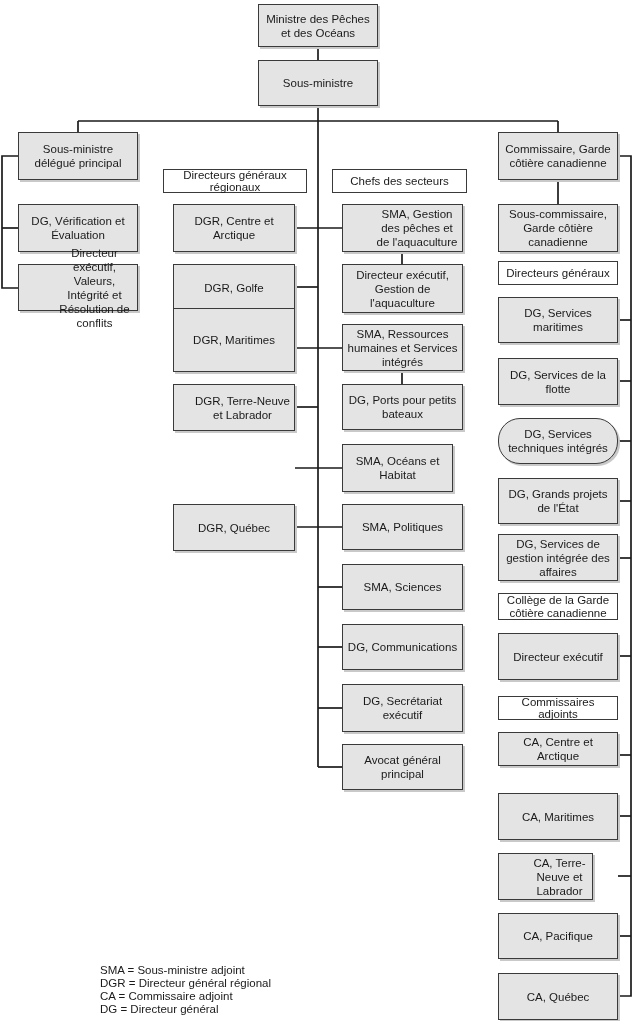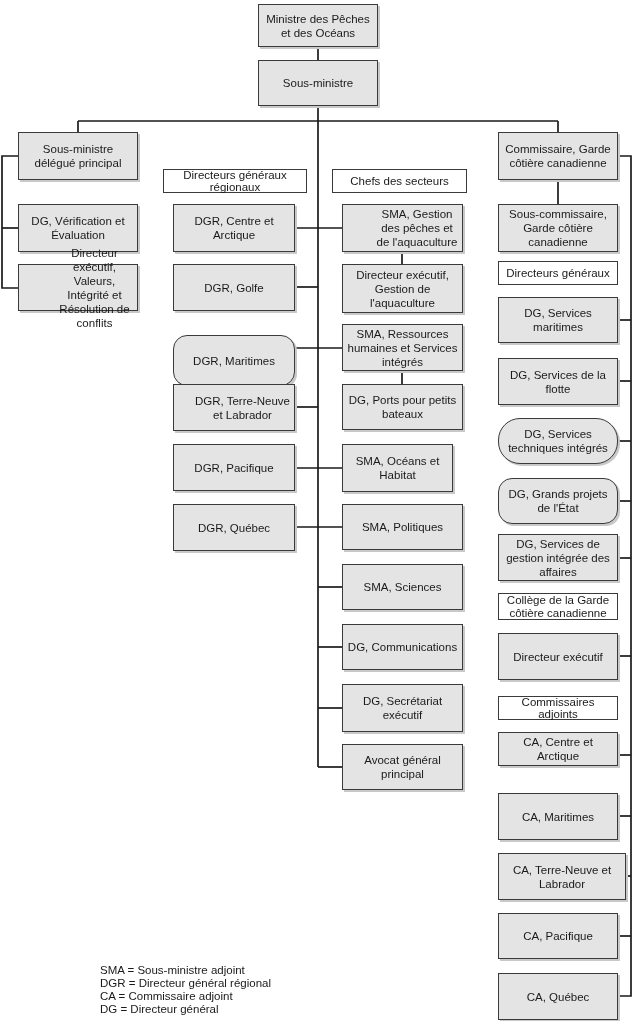--- a/index.html
+++ b/index.html
@@ -112,29 +112,26 @@
     </div>
     <div class="node header" style="left: 163px; top: 169px; width: 144px; height: 24px;">
       <span>Directeurs généraux régionaux</span>
     </div>
     <div class="node" style="left: 173px; top: 204px; width: 122px; height: 48px;">
       <span>DGR, Centre et Arctique</span>
     </div>
     <div class="node" style="left: 173px; top: 264px; width: 122px; height: 47px;">
       <span>DGR, Golfe</span>
     </div>
-    <div class="node" style="left: 173px; top: 335px; width: 122px; height: 51px; border-radius: 14px;">
+    <div class="node" style="left: 173px; top: 308px; width: 122px; height: 64px;">
       <span>DGR, Maritimes</span>
     </div>
     <div class="node" style="left: 173px; top: 384px; width: 122px; height: 47px; padding-left: 20px;">
       <span>DGR, Terre-Neuve et Labrador</span>
     </div>
-    <div class="node" style="left: 173px; top: 444px; width: 122px; height: 47px;">
-      <span>DGR, Pacifique</span>
-    </div>
     <div class="node" style="left: 173px; top: 504px; width: 122px; height: 47px;">
       <span>DGR, Québec</span>
     </div>
     <div class="node header" style="left: 332px; top: 169px; width: 135px; height: 24px;">
       <span>Chefs des secteurs</span>
     </div>
     <div class="node" style="left: 342px; top: 204px; width: 121px; height: 48px; padding-left: 32px;">
       <span>SMA, Gestion des pêches et de l'aquaculture</span>
     </div>
     <div class="node" style="left: 342px; top: 264px; width: 121px; height: 49px;">
@@ -175,42 +172,42 @@
     </div>
     <div class="node" style="left: 498px; top: 297px; width: 120px; height: 46px;">
       <span>DG, Services maritimes</span>
     </div>
     <div class="node" style="left: 498px; top: 358px; width: 120px; height: 47px;">
       <span>DG, Services de la flotte</span>
     </div>
     <div class="node" style="left: 498px; top: 418px; width: 120px; height: 46px; border-radius: 22px;">
       <span>DG, Services techniques intégrés</span>
     </div>
-    <div class="node" style="left: 498px; top: 478px; width: 120px; height: 46px; border-radius: 14px;">
+    <div class="node" style="left: 498px; top: 478px; width: 120px; height: 46px;">
       <span>DG, Grands projets de l'État</span>
     </div>
     <div class="node" style="left: 498px; top: 534px; width: 120px; height: 47px;">
       <span>DG, Services de gestion intégrée des affaires</span>
     </div>
     <div class="node header" style="left: 498px; top: 593px; width: 120px; height: 27px;">
       <span>Collège de la Garde côtière canadienne</span>
     </div>
     <div class="node" style="left: 498px; top: 633px; width: 120px; height: 47px;">
       <span>Directeur exécutif</span>
     </div>
     <div class="node header" style="left: 498px; top: 696px; width: 120px; height: 24px;">
       <span>Commissaires adjoints</span>
     </div>
     <div class="node" style="left: 498px; top: 732px; width: 120px; height: 34px;">
       <span>CA, Centre et Arctique</span>
     </div>
     <div class="node" style="left: 498px; top: 793px; width: 120px; height: 47px;">
       <span>CA, Maritimes</span>
     </div>
-    <div class="node" style="left: 498px; top: 853px; width: 128px; height: 47px;">
+    <div class="node" style="left: 498px; top: 853px; width: 95px; height: 47px; padding-left: 31px;">
       <span>CA, Terre-Neuve et Labrador</span>
     </div>
     <div class="node" style="left: 498px; top: 913px; width: 120px; height: 46px;">
       <span>CA, Pacifique</span>
     </div>
     <div class="node" style="left: 498px; top: 973px; width: 120px; height: 47px;">
       <span>CA, Québec</span>
     </div>
   </div>
 

